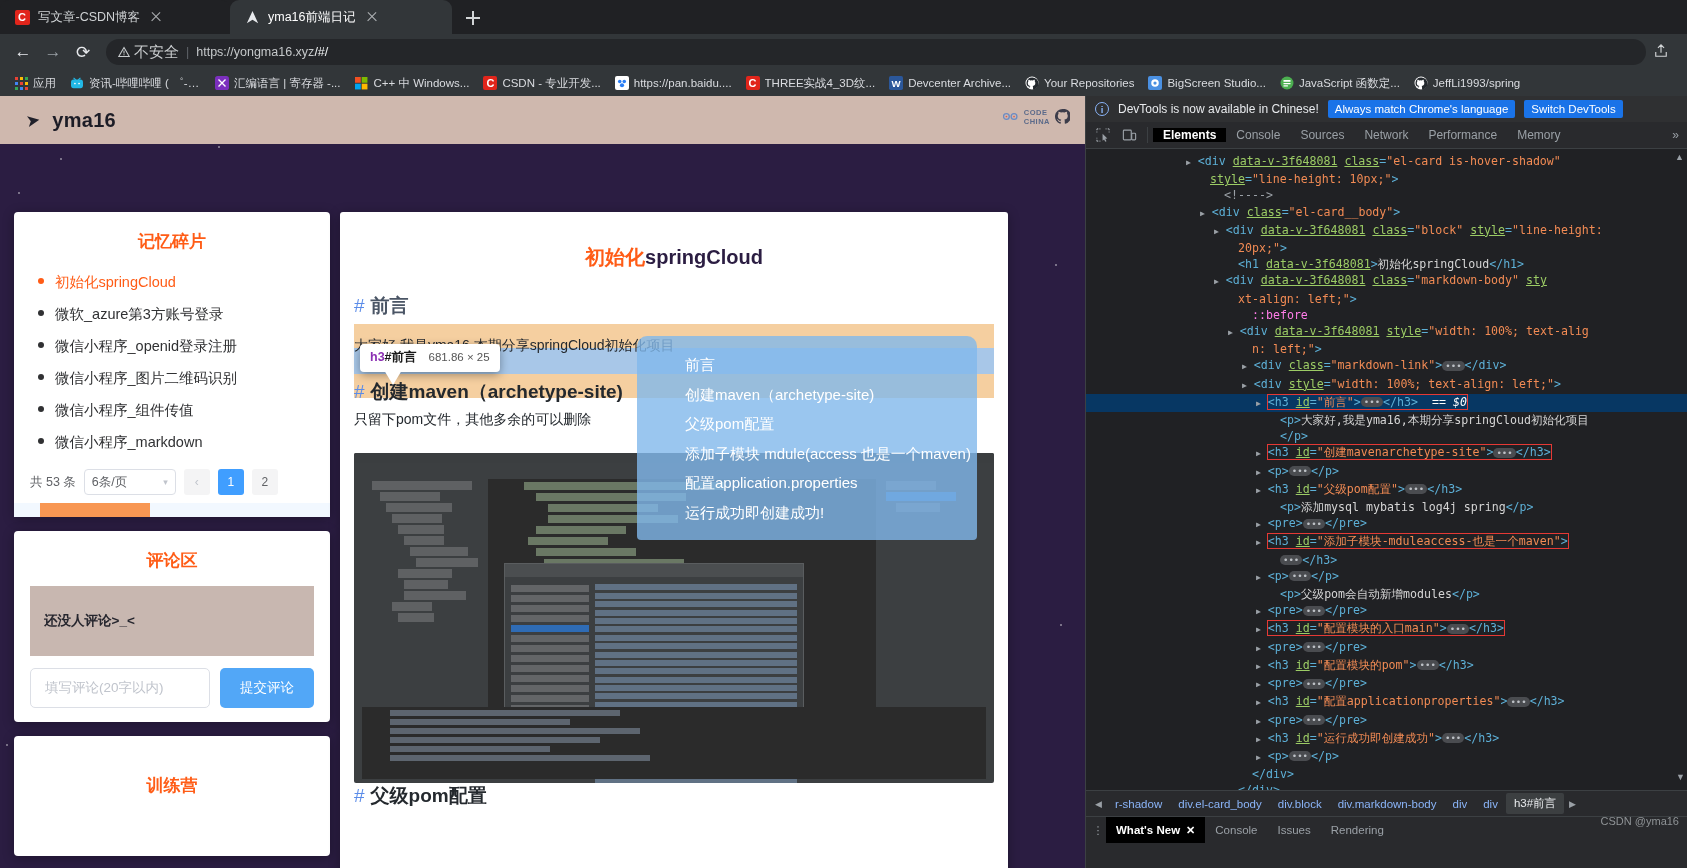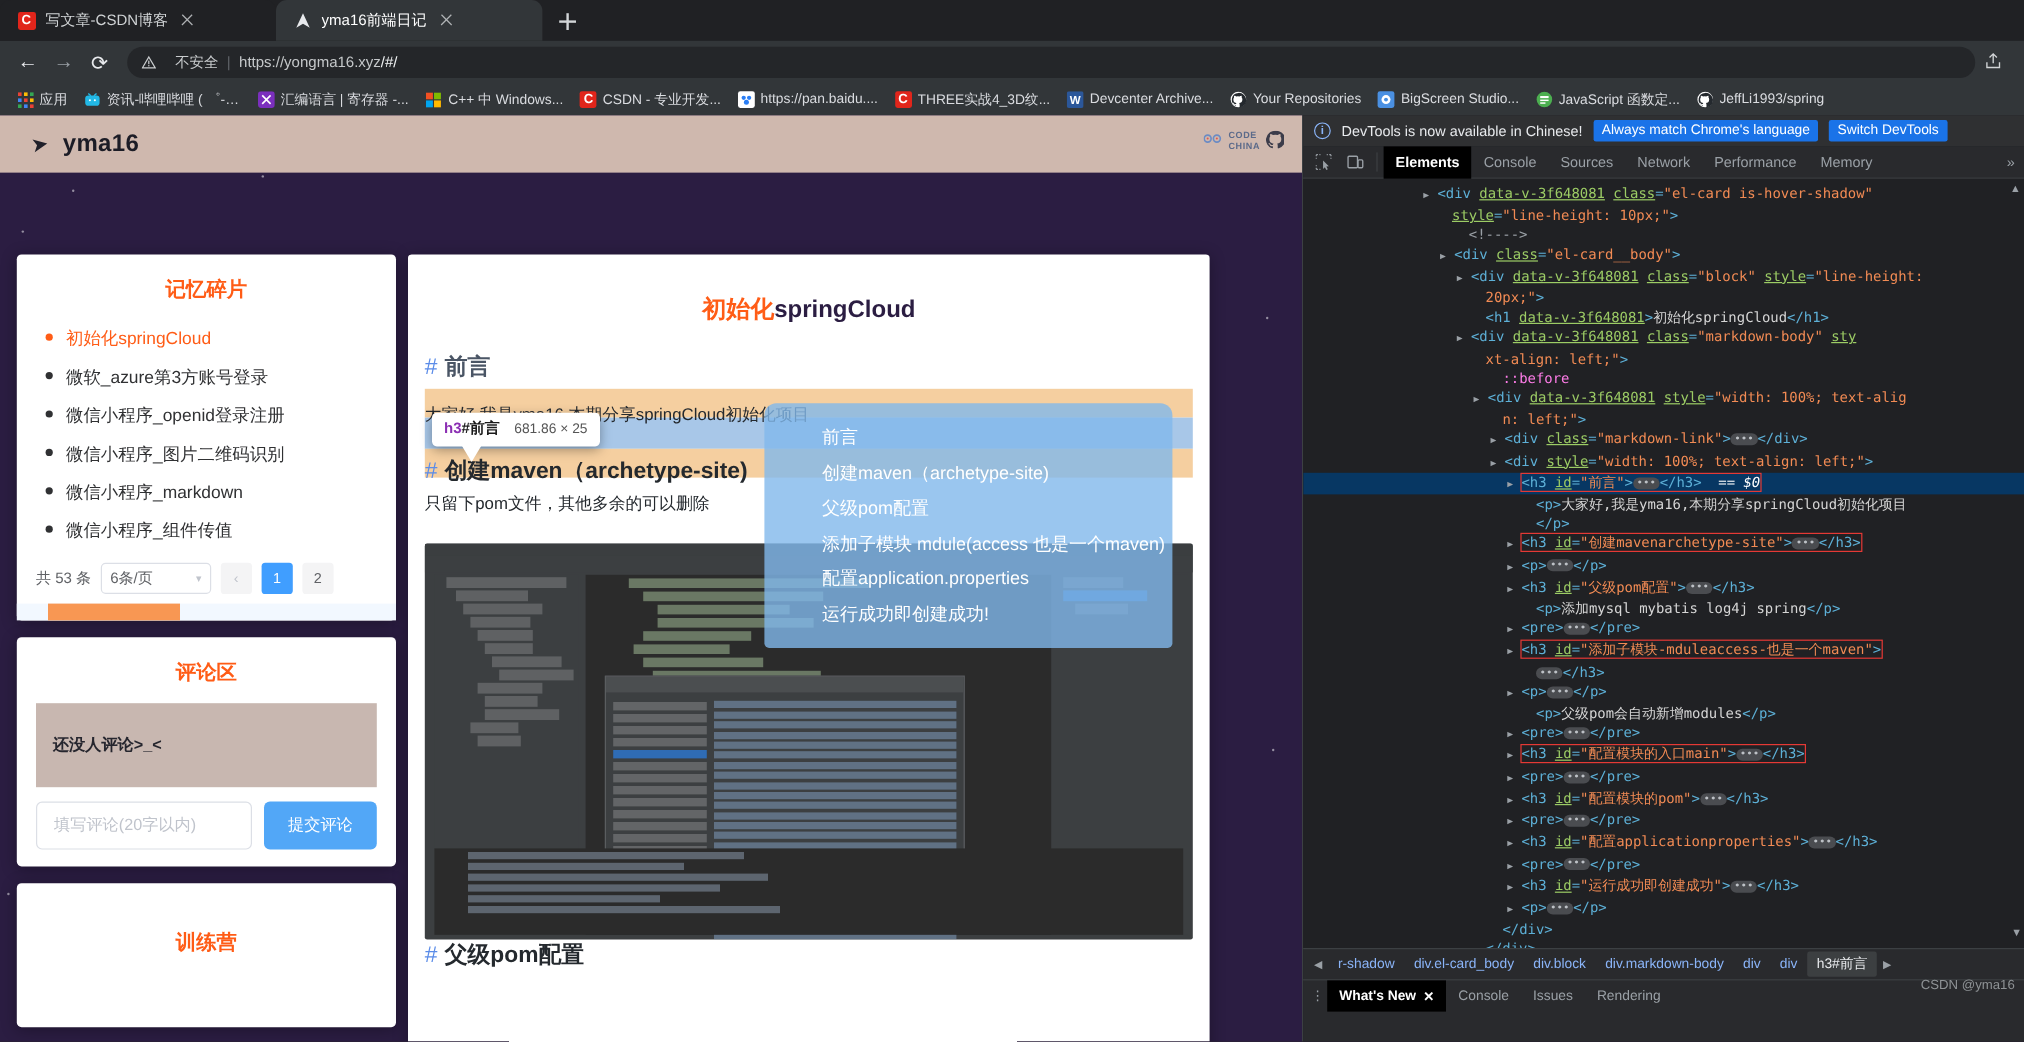--- a/index.html
+++ b/index.html
@@ -41,21 +41,21 @@
 
   .toolbar { height:36px; display:flex; align-items:center; padding:0 10px; gap:4px; }
   .navbtn { width:26px; height:26px; display:flex; align-items:center; justify-content:center;
     color:#9aa0a6; font-size:17px; }
   .navbtn.en { color:#e8eaed; }
   .omnibox {
     flex:1; height:26px; background:#242629; border-radius:13px;
     display:flex; align-items:center; padding:0 12px; gap:7px;
     font-size:12.5px; color:#bdc1c6; margin-left:6px; max-width:1540px;
   }
-  .omnibox .warn { color:#c9ccce; font-size:12px; display:flex; align-items:center; gap:16px; }
+  .omnibox .warn { color:#c9ccce; font-size:15px; display:flex; align-items:center; gap:4px; }
   .omnibox .sep { color:#5f6368; }
   .omnibox .url { color:#c5c8ca; }
   .omnibox .url b { color:#f1f3f4; font-weight:normal; }
   .share-ic { width:22px; color:#d2d5d7; text-align:center; font-size:14px; }
 
   .bookmarks { height:26px; display:flex; align-items:center; gap:2px; padding:0 8px; font-size:11.5px; color:#dadce0; overflow:hidden; }
   .bm { display:flex; align-items:center; gap:5px; padding:2px 6px; border-radius:4px; white-space:nowrap; }
   .bm .bi { width:14px; height:14px; flex:0 0 14px; display:flex; align-items:center; justify-content:center; font-size:10px; border-radius:2px; }
   .bm .bl { max-width:112px; overflow:hidden; text-overflow:ellipsis; white-space:nowrap; }
   .appsgrid { display:grid; grid-template-columns:repeat(3,3px); grid-template-rows:repeat(3,3px); gap:2px; }
@@ -167,21 +167,21 @@
   .dt-banner { height:26px; background:#2f3032; display:flex; align-items:center; gap:9px; padding:0 9px;
     font-size:12px; color:#e8eaed; white-space:nowrap; overflow:hidden; }
   .dt-banner .info { width:14px; height:14px; border-radius:50%; border:1.4px solid #8ab4f8; color:#8ab4f8;
     display:flex; align-items:center; justify-content:center; font-size:9.5px; font-weight:bold; flex:0 0 14px; }
   .dt-banner .bb { background:#1a73e8; color:#fff; padding:3px 7px; border-radius:2px; font-size:11.5px; }
   .dt-tabs { height:27px; background:#292a2d; display:flex; align-items:center; gap:0; padding-left:4px;
     border-bottom:1px solid #3c4043; }
   .dt-ic { width:26px; height:27px; display:flex; align-items:center; justify-content:center; color:#9aa0a6; }
   .dt-ic svg { display:block; }
   .dt-div { width:1px; height:16px; background:#3c4043; margin:0 5px; }
-  .dt-tab { padding:0 10px; height:27px; display:flex; align-items:center; color:#9aa0a6; font-size:12px; }
+  .dt-tab { padding:0 10px; height:14px; display:flex; align-items:center; color:#9aa0a6; font-size:12px; }
   .dt-tab.sel { background:#000; color:#fff; font-weight:bold; }
   .dt-more { margin-left:auto; padding:0 8px; color:#9aa0a6; }
 
   .dom { position:absolute; left:0; top:53px; right:0; bottom:78px; overflow:hidden;
     font-family:"DejaVu Sans Mono", monospace; font-size:11.6px; line-height:16.2px; padding:4px 0 0 0; background:#202124; }
   .dom .ln { white-space:pre; padding-left:4px; position:relative; }
   .dom .ln.sel { background:#073763; }
   .tg { color:#5db0d7; }
   .at { color:#9ccc65;text-decoration:underline; }
   .av { color:#f28b54; }
@@ -436,25 +436,25 @@
             <li>
                 <span class="dot"></span>
                 <span>微信小程序_openid登录注册</span>
               </li>
             <li>
                 <span class="dot"></span>
                 <span>微信小程序_图片二维码识别</span>
               </li>
             <li>
                 <span class="dot"></span>
-                <span>微信小程序_markdown</span>
+                <span>微信小程序_组件传值</span>
               </li>
             <li>
                 <span class="dot"></span>
-                <span>微信小程序_组件传值</span>
+                <span>微信小程序_markdown</span>
               </li>
           </ul>
           <div class="pager">
             <span class="tot">共 53 条</span>
             <span class="sizesel">
               <span>6条/页</span>
               <span class="chev">▾</span>
             </span>
             <span class="pbtn dis">‹</span>
             <span class="pbtn cur">1</span>

